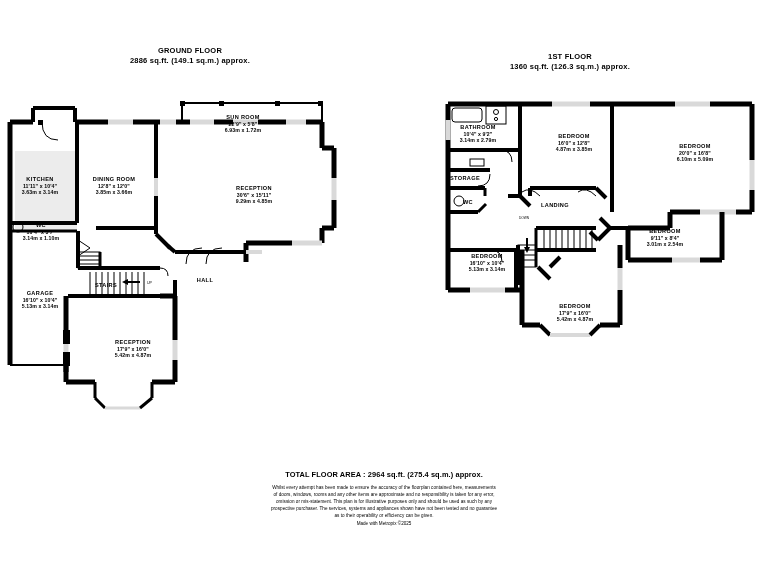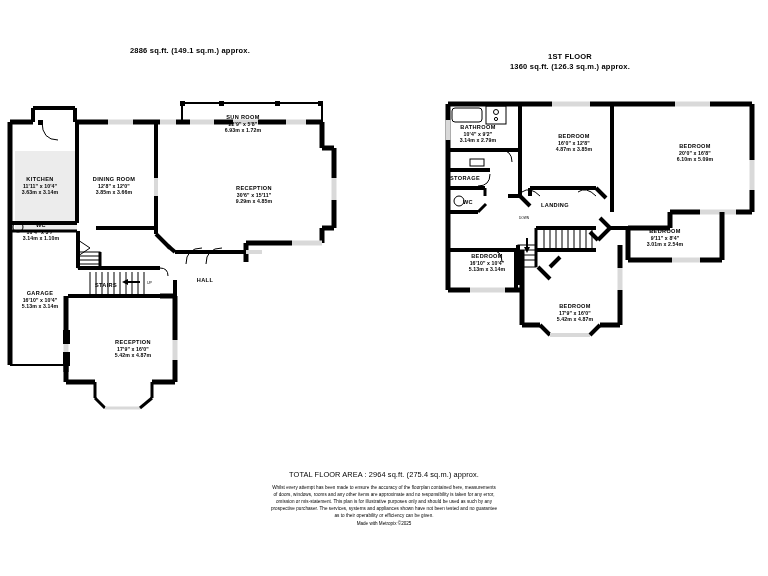--- a/index.html
+++ b/index.html
@@ -72,41 +72,42 @@
   
   #footer {
     position: absolute;
     left: 0;
     top: 470px;
     width: 768px;
     text-align: center;
   }
   #total-area {
     font-size: 7.4px;
-    font-weight: normal;
+    font-weight: bold;
     letter-spacing: 0.1px;
     margin-bottom: 5px;
   }
   .disclaimer-line {
     font-size: 4.6px;
     line-height: 1.55;
     letter-spacing: 0.05px;
   }
   #made-with {
     font-size: 4.6px;
     line-height: 1.55;
     margin-top: 0px;
   }
 </style>
 </head>
 <body>
 
 <div class="page">
 
   <div class="floor-title" id="ground-title">
+    <span class="ft-name">GROUND FLOOR</span>
     <span class="ft-area">2886 sq.ft. (149.1 sq.m.) approx.</span>
   </div>
 
   <div class="floor-title" id="first-title">
     <span class="ft-name">1ST FLOOR</span>
     <span class="ft-area">1360 sq.ft. (126.3 sq.m.) approx.</span>
   </div>
 
   <svg class="plan" id="ground-plan" width="768" height="576" viewBox="0 0 768 576">
     <g>

